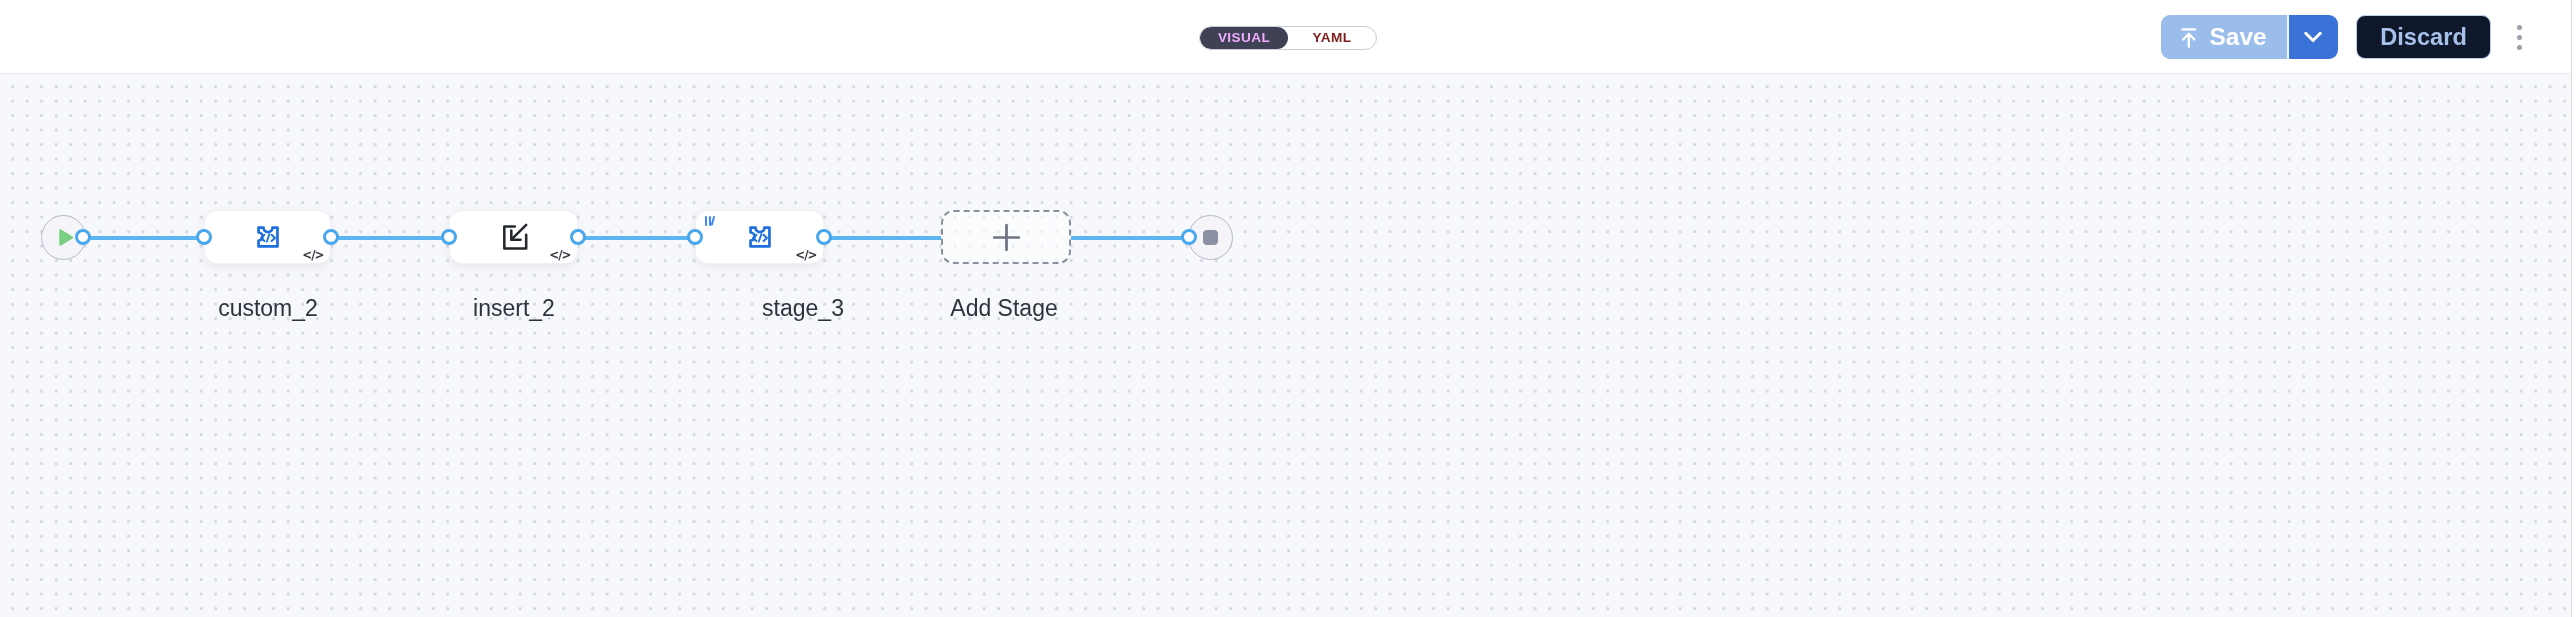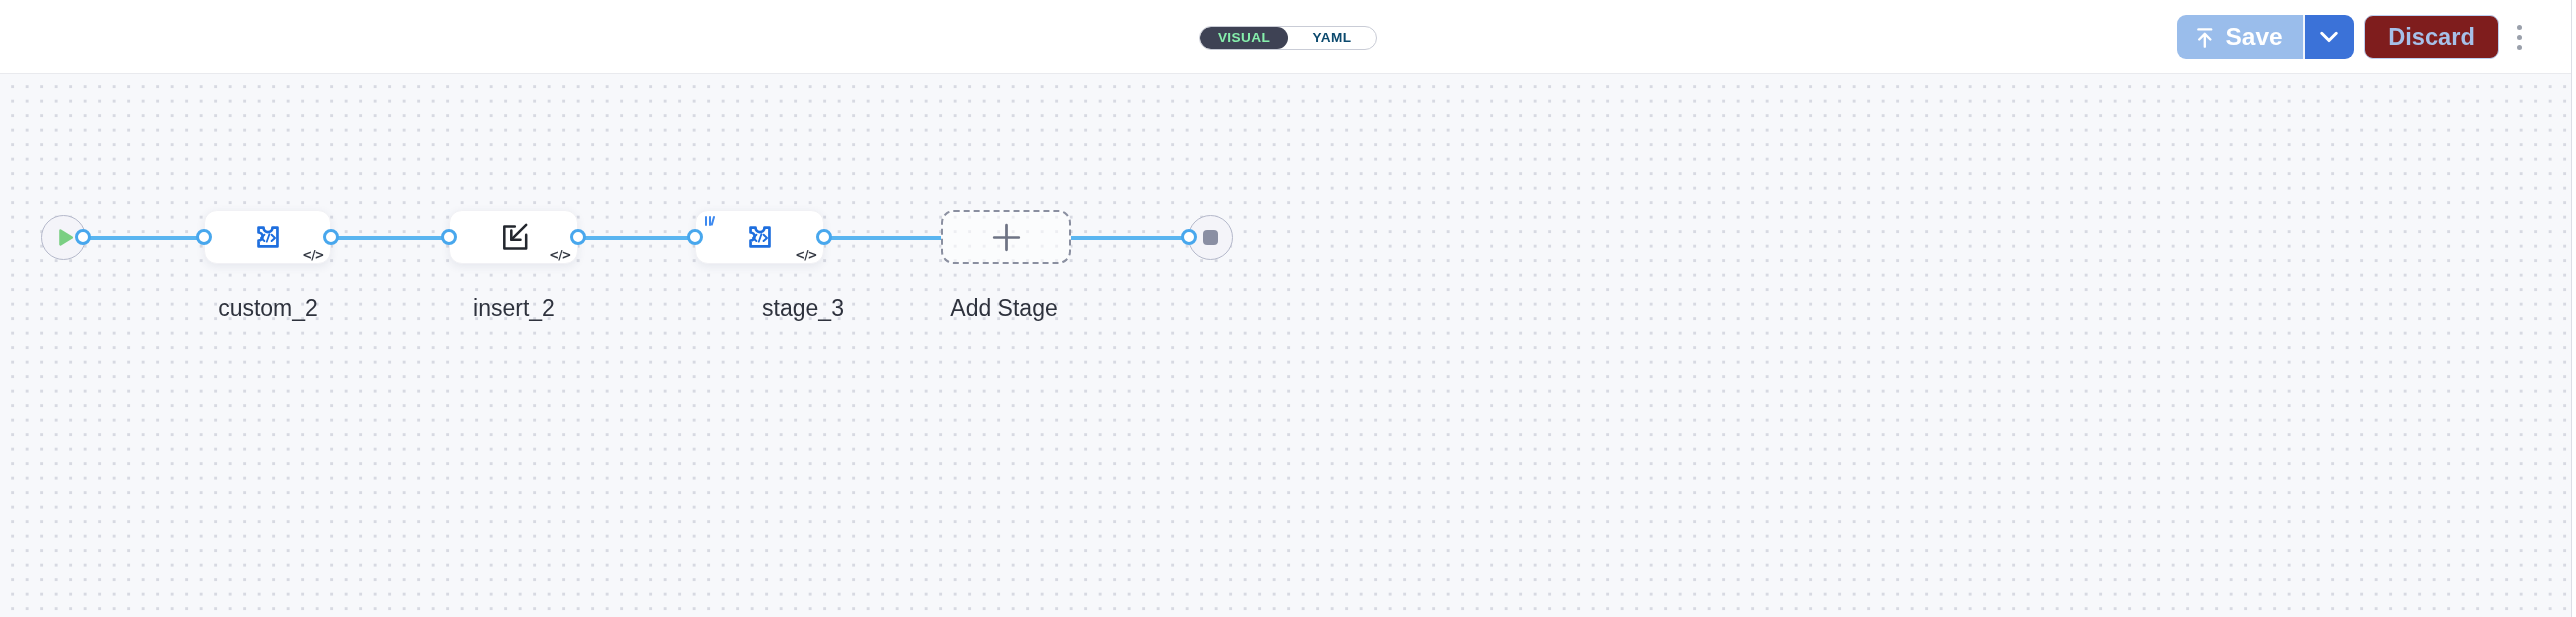--- a/index.html
+++ b/index.html
@@ -32,37 +32,37 @@
     font-size:16.3px;font-weight:700;letter-spacing:0.3px;
     padding:3.6px 10px;border-radius:5.4px;line-height:1.2;
   }
   
   .view-toggle{
     position:absolute;left:50%;top:26px;transform:translateX(-50%);
     width:178px;height:23.6px;border:1.4px solid #c9ccd6;border-radius:12.7px;
     background:#fff;display:flex;box-sizing:border-box;overflow:hidden;
   }
   .view-opt{flex:1;display:flex;align-items:center;justify-content:center;
-    font-size:13.6px;font-weight:700;letter-spacing:0.4px;color:#0c4a6e;cursor:pointer;}
-  .view-opt.selected{background:var(--toggle-dark,#3e4254);color:#86efac;border-radius:11.8px;}
-  
-  .h-right{position:absolute;right:47px;top:15.4px;display:flex;align-items:center;gap:10px;}
+    font-size:13.6px;font-weight:700;letter-spacing:0.4px;color:#7f1d1d;cursor:pointer;}
+  .view-opt.selected{background:var(--toggle-dark,#3e4254);color:#f0abfc;border-radius:11.8px;}
+  
+  .h-right{position:absolute;right:47px;top:15.4px;display:flex;align-items:center;gap:18px;}
   .save-split{display:flex;height:44px;}
   .save-main{
     display:flex;align-items:center;gap:9px;border:none;cursor:pointer;
     background:var(--save-disabled,#9abdeb);color:#fff;font-family:inherit;
     font-size:24.5px;font-weight:700;padding:0 20px 0 15.4px;
     border-radius:9px 0 0 9px;border-right:2.3px solid rgba(255,255,255,.85);
   }
   .save-caret{
     width:49px;border:none;cursor:pointer;background:var(--accent-blue,#3b72d8);
     border-radius:0 9px 9px 0;display:flex;align-items:center;justify-content:center;
   }
   .discard-btn{
-    height:44px;padding:0 23.6px;background:#7f1d1d;cursor:pointer;font-family:inherit;
+    height:44px;padding:0 23.6px;background:#0f172a;cursor:pointer;font-family:inherit;
     border:1.8px solid var(--discard-border,#bcd0f1);border-radius:9px;
     color:var(--discard-text,#a6c0e9);font-size:23.6px;font-weight:700;
   }
   .kebab{display:flex;flex-direction:column;gap:5.4px;padding:5.4px 7.3px;cursor:pointer;}
   .kebab i{width:5px;height:5px;border-radius:50%;background:#9aa0ab;}
   
   .canvas{
     position:absolute;left:0;top:74px;width:2571px;height:543px;
     background-color:var(--canvas-bg,#f7f8fb);
     background-image:radial-gradient(circle,var(--dot-color,#d7d9e2) 1.5px,transparent 1.7px);

